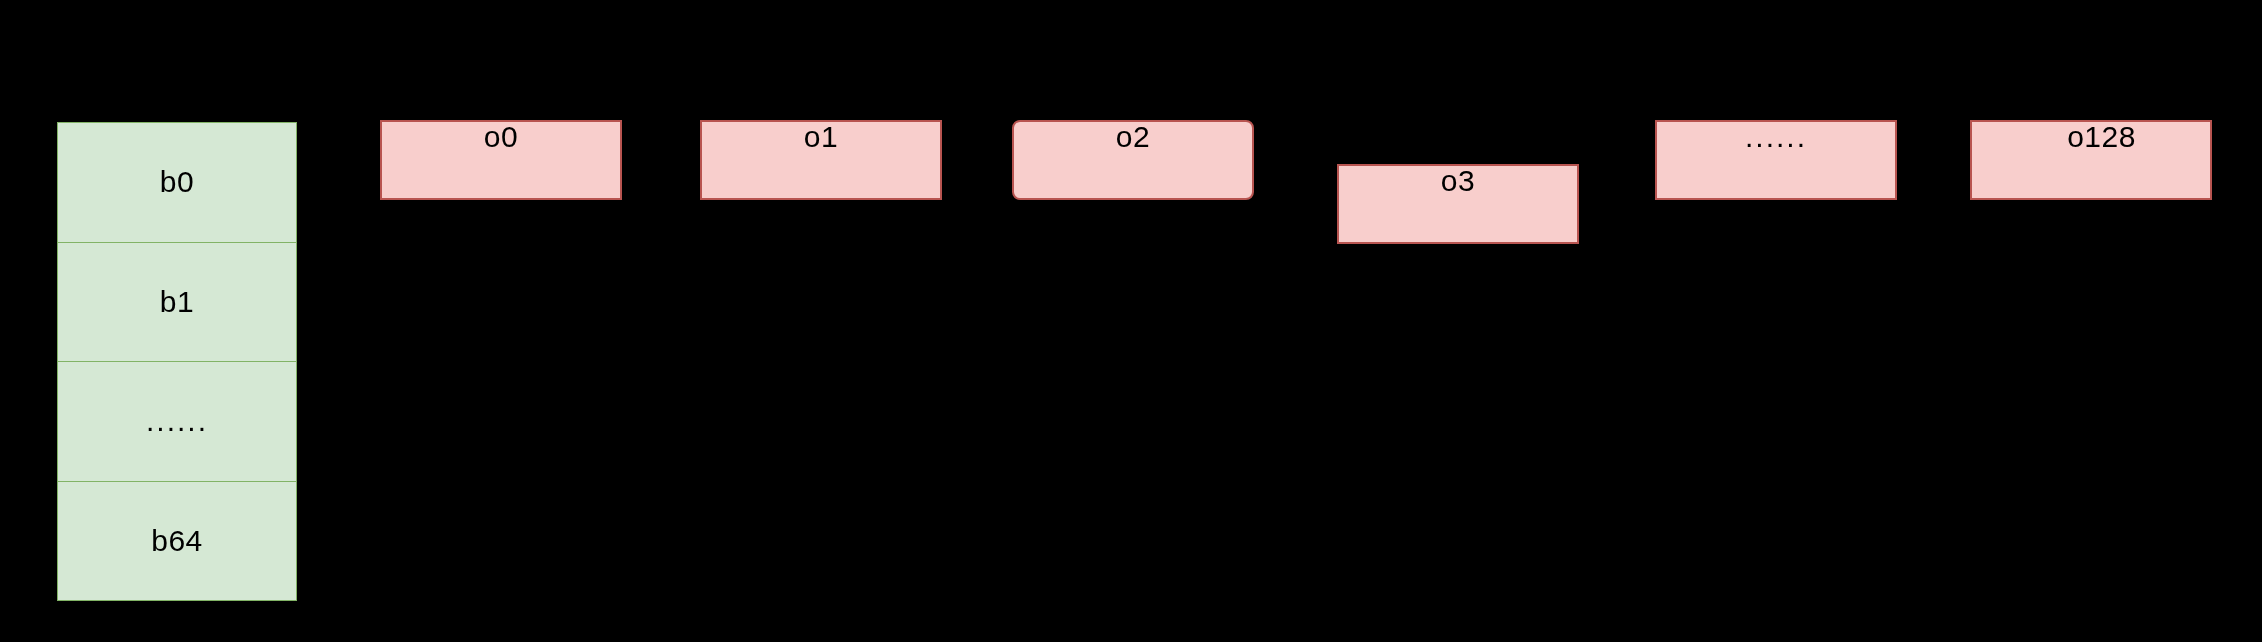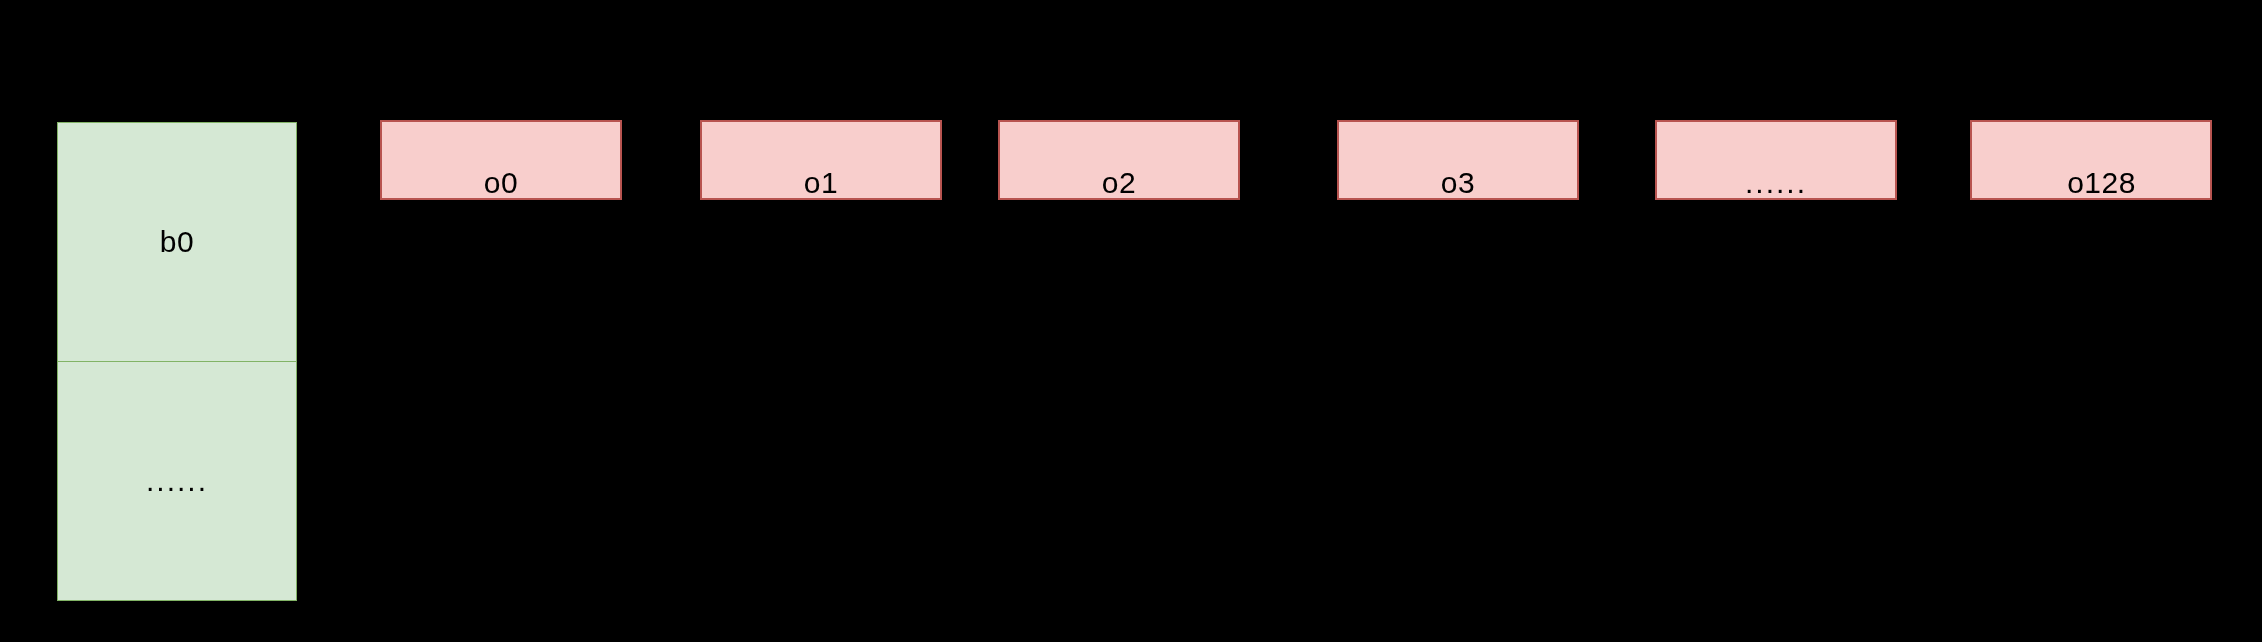--- a/index.html
+++ b/index.html
@@ -63,48 +63,54 @@
   }
   .object-box {
     position: absolute;
     top: 0;
     width: 242px;
     height: 80px;
     box-sizing: border-box;
     background: #f8cecc;
     border: 2px solid #b85450;
     display: flex;
-    align-items: flex-end;
+    align-items: flex-start;
     justify-content: center;
     color: #000000;
     font-size: 30px;
     line-height: 1;
     letter-spacing: 0.5px;
   }
   .object-box.ellipsis {
     letter-spacing: 2px;
   }
   .ob-0 { left: 0px; }
   .ob-1 { left: 320px; }
-  .ob-2 { left: 618px; }
-  .ob-3 { left: 957px; }
+  .ob-2 { left: 632px; border-radius: 8px; }
+  .ob-3 { left: 957px; margin-top: 44px; }
   .ob-4 { left: 1275px; }
   .ob-5 { left: 1590px; padding-left: 21px; }
 </style>
 </head>
 <body>
 
 <div id="canvas">
 
   <div class="block-column">
     <div class="block-cell">
       <span>b0</span>
     </div>
+    <div class="block-cell">
+      <span>b1</span>
+    </div>
     <div class="block-cell ellipsis">
       <span>......</span>
+    </div>
+    <div class="block-cell">
+      <span>b64</span>
     </div>
   </div>
 
   <div class="object-row">
     <div class="object-box ob-0">
       <span>o0</span>
     </div>
     <div class="object-box ob-1">
       <span>o1</span>
     </div>

